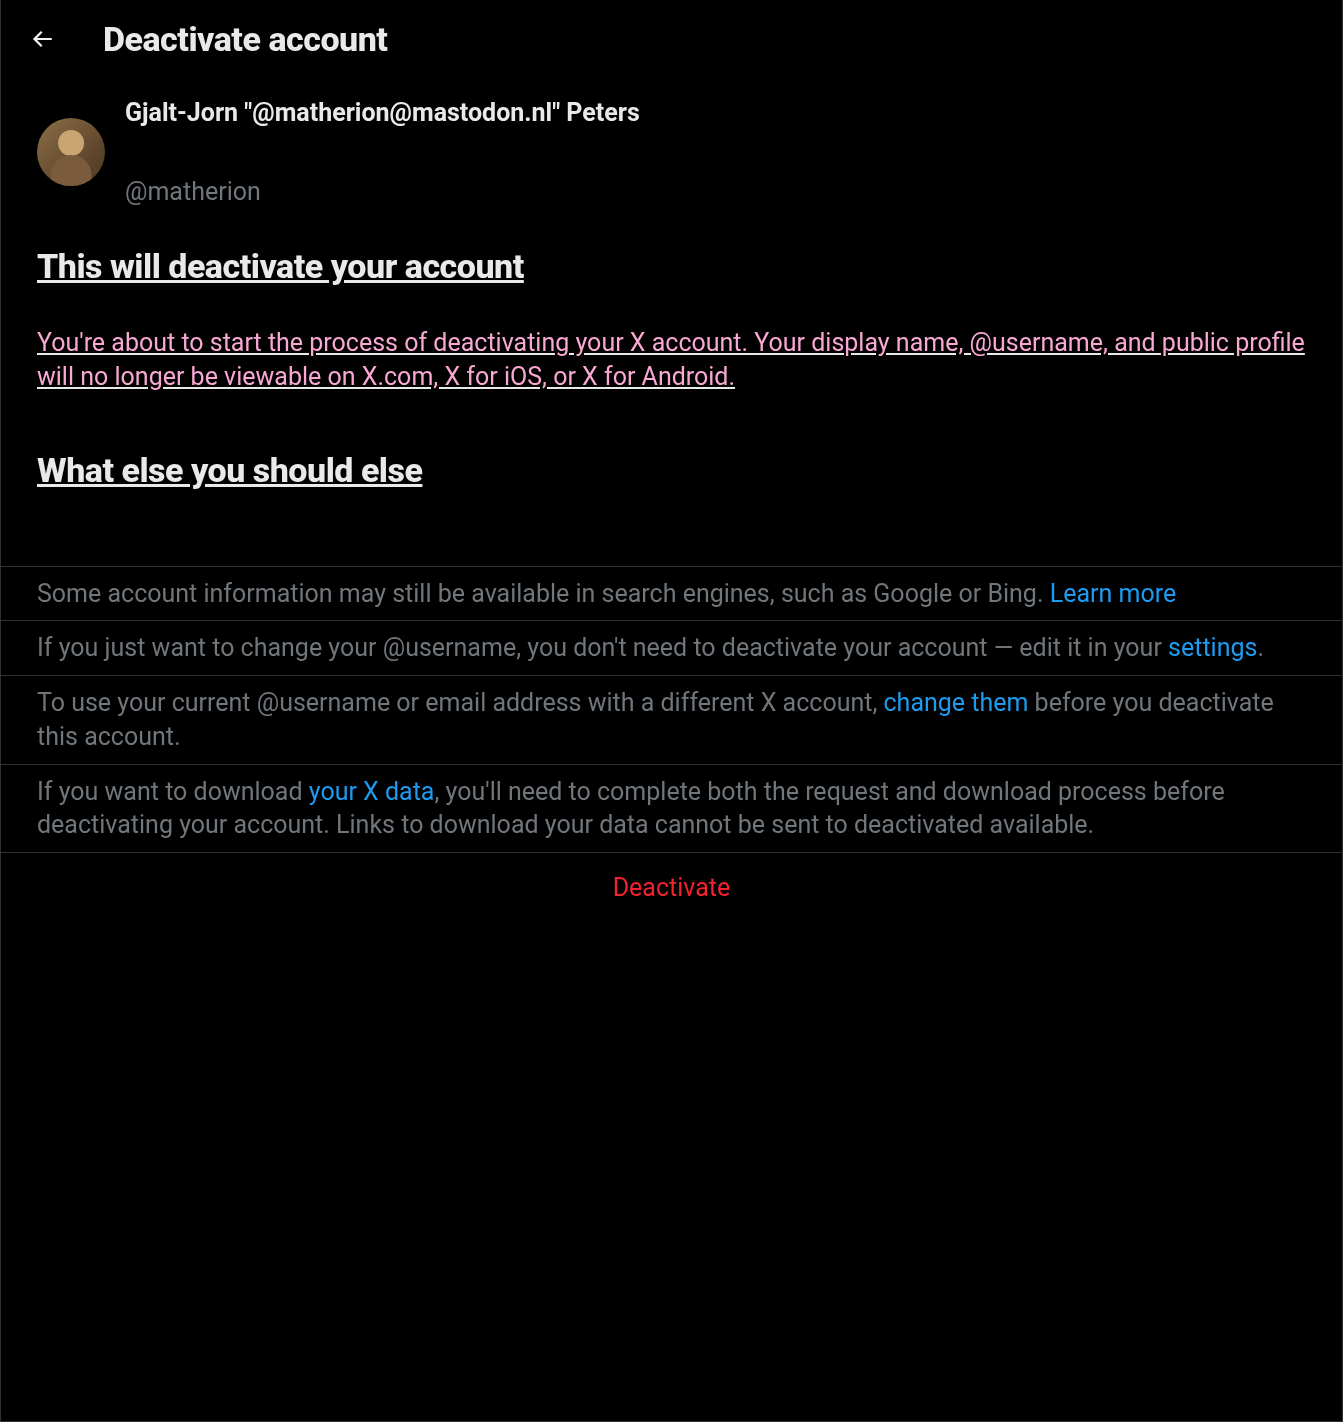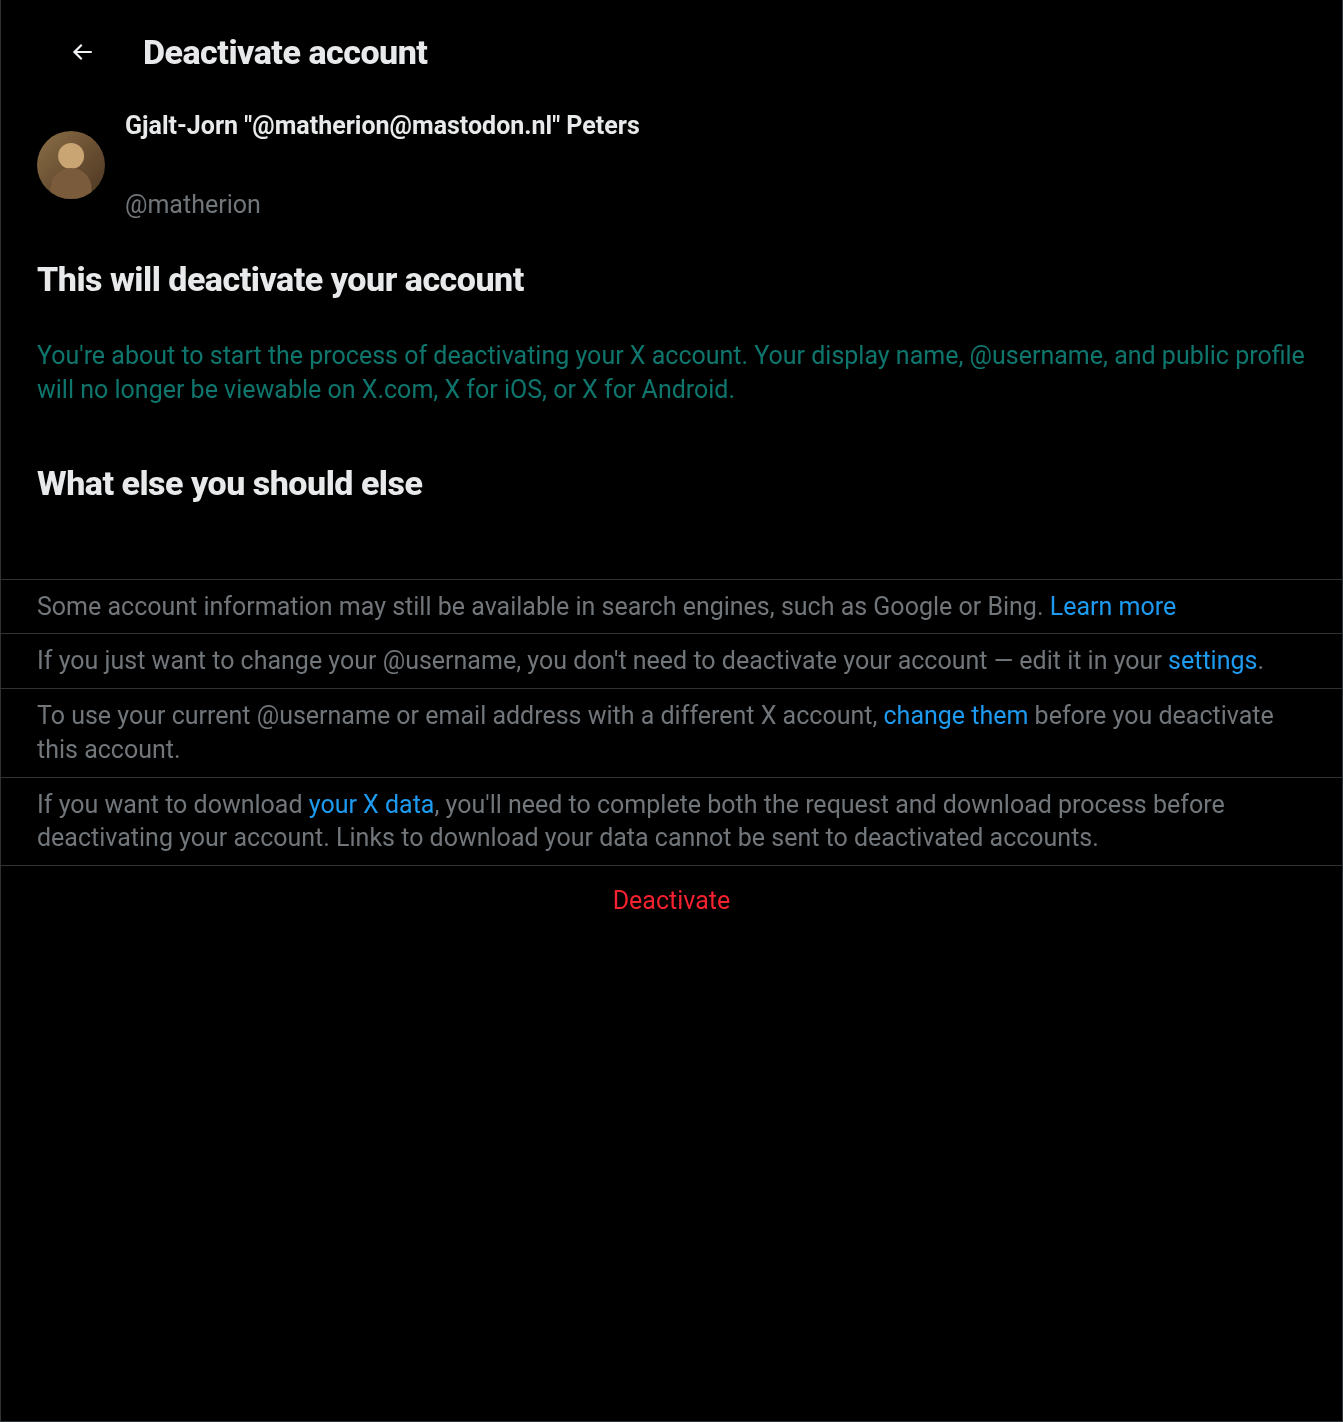--- a/index.html
+++ b/index.html
@@ -19,23 +19,22 @@
     
     .container {
       border: 1px solid #2f3336;
       border-top: none;
       min-height: 1422px;
     }
     
     .header {
       display: flex;
       align-items: center;
-      padding: 31px 20px 18px 20px;
+      padding: 18px 20px 18px 20px;
       gap: 40px;
-      margin-left: 40px;
     }
     
     .back-button {
       background: none;
       border: none;
       color: #eff3f4;
       cursor: pointer;
       padding: 8px;
       display: flex;
       align-items: center;
@@ -110,34 +109,35 @@
     
     .username {
       font-size: 25px;
       color: #71767b;
       font-weight: 400;
       margin-top: 48px;
     }
     
     .content-section {
       padding: 20px 36px 36px 36px;
+      text-decoration: underline;
     }
     
     .section-heading {
       font-size: 34px;
       font-weight: 800;
       color: #e7e9ea;
       margin-bottom: 40px;
       letter-spacing: -0.5px;
     }
     
     .section-text {
       font-size: 25px;
       line-height: 1.35;
-      color: #0f766e;
+      color: #f9a8d4;
       font-weight: 400;
     }
     
     .content-section.secondary {
       padding-top: 20px;
       padding-bottom: 36px;
     }
     
     .info-row {
       padding: 10px 36px;
@@ -222,21 +222,21 @@
   </div>
 
   <div class="info-row">
     <p class="info-text">
       <span>To use your current @username or email address with a different X account, </span><a class="link">change them</a><span> before you deactivate this account.</span>
     </p>
   </div>
 
   <div class="info-row">
     <p class="info-text">
-      <span>If you want to download </span><a class="link">your X data</a><span>, you'll need to complete both the request and download process before deactivating your account. Links to download your data cannot be sent to deactivated accounts.</span>
+      <span>If you want to download </span><a class="link">your X data</a><span>, you'll need to complete both the request and download process before deactivating your account. Links to download your data cannot be sent to deactivated available.</span>
     </p>
   </div>
 
   <div class="deactivate-row">
     <button class="deactivate-button">Deactivate</button>
   </div>
 
 </div>
 
 </body></html>

